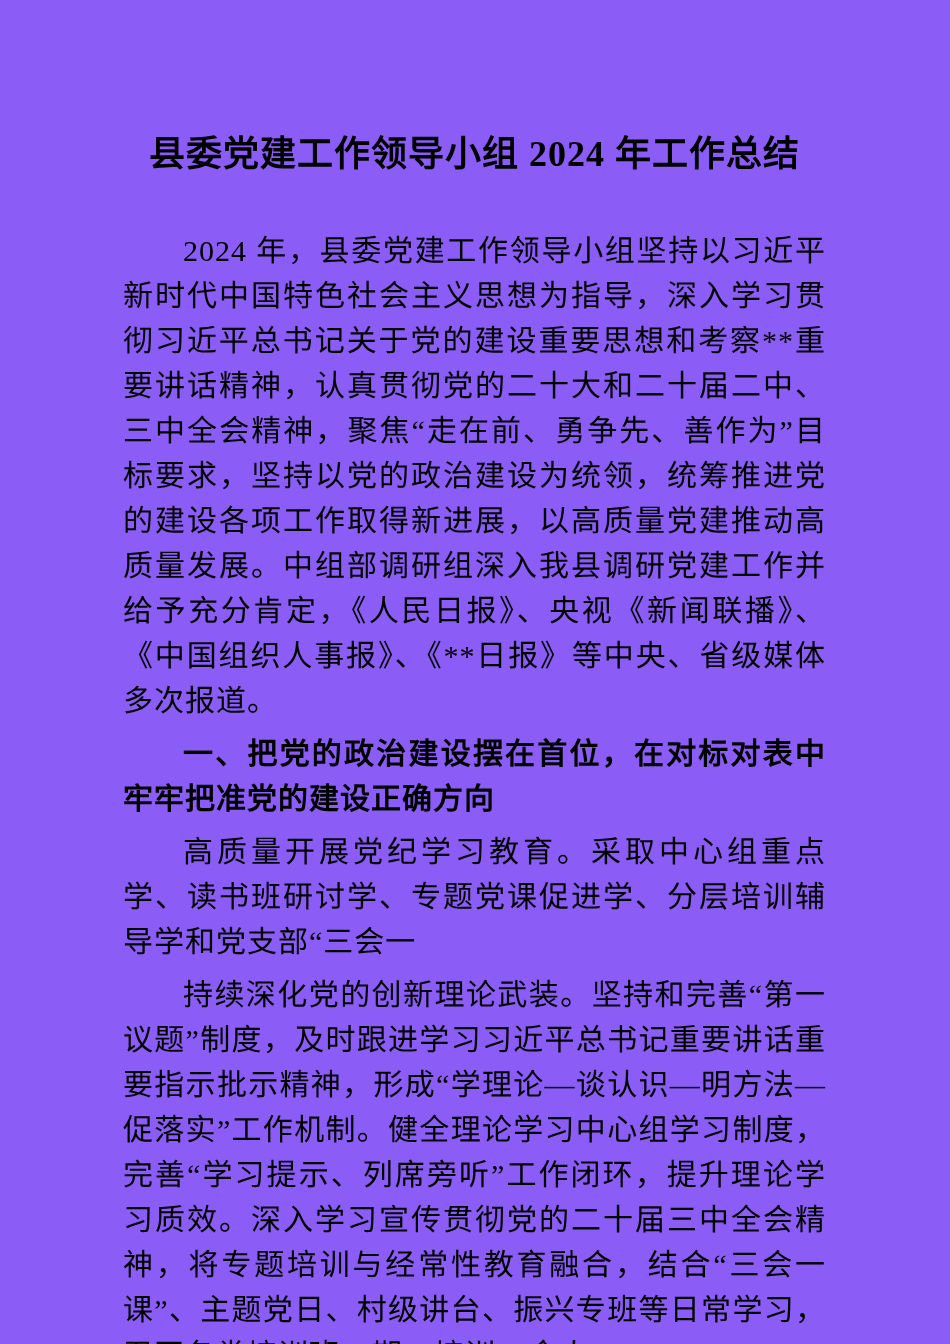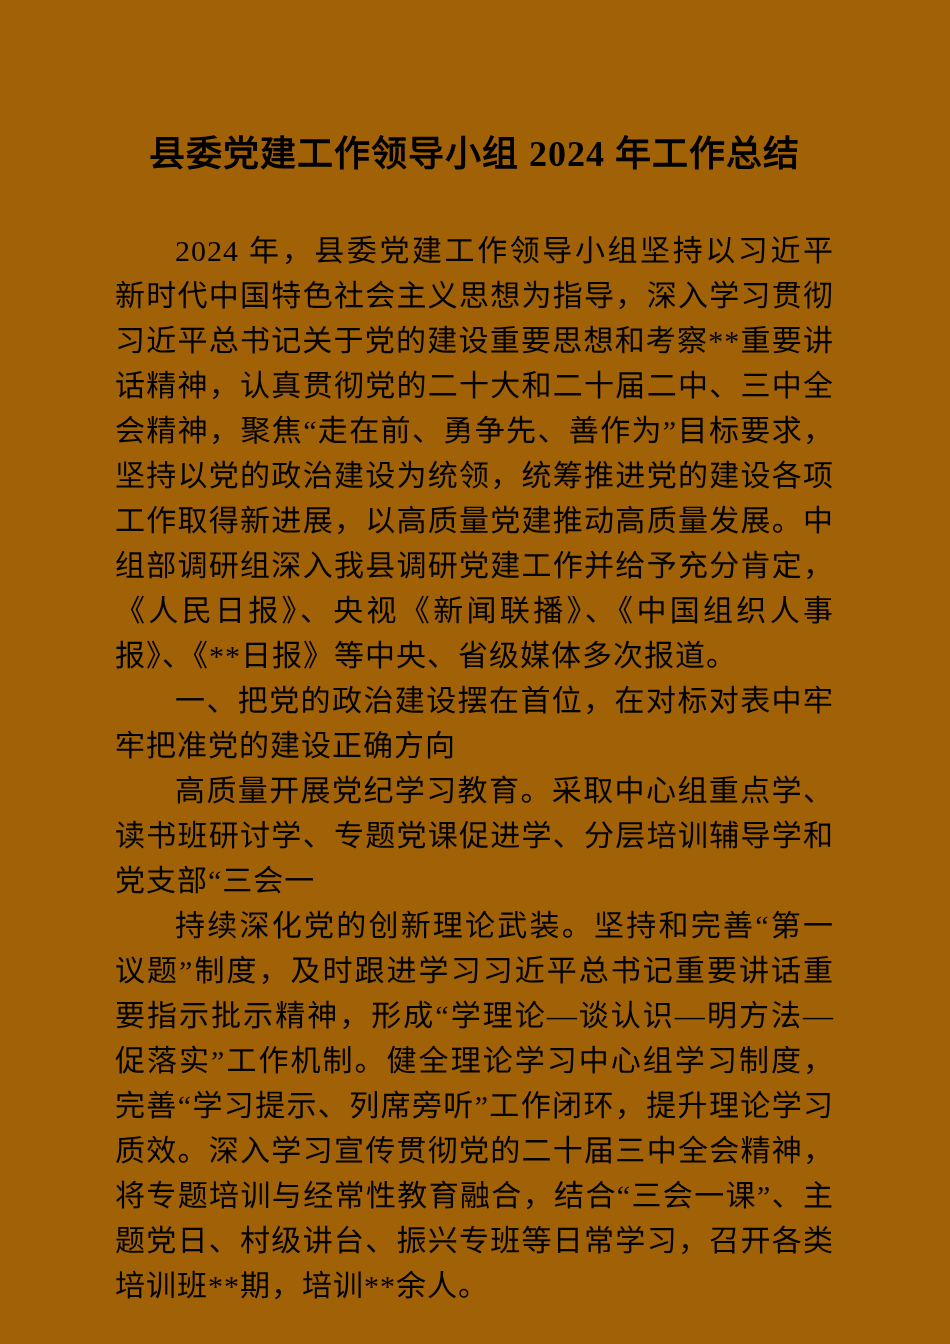--- a/index.html
+++ b/index.html
@@ -5,54 +5,54 @@
   html, body {
     margin: 0;
     padding: 0;
     background: #ffffff;
   }
   .page {
     position: relative;
     width: 950px;
     height: 1344px;
     margin: 0 auto;
-    background: #a16207;
+    background: #8b5cf6;
     box-sizing: border-box;
     padding: 128px 116px 0 115px;
     overflow: hidden;
     color: #000000;
     font-family: "Liberation Serif", serif;
   }
   .doc-title {
     margin: 0 0 48px 0;
     font-family: "Liberation Serif", serif;
     font-weight: bold;
     font-size: 36px;
     line-height: 1.45;
     letter-spacing: 1px;
     text-align: center;
     color: #000000;
   }
   .doc-body p {
-    margin: 0;
+    margin: 8px;
     font-size: 30px;
     line-height: 45px;
     letter-spacing: 1px;
     text-align: justify;
     text-justify: inter-character;
     text-indent: 2em;
     color: #000000;
   }
   .doc-body p.body-para {
     font-family: "Liberation Serif", serif;
     font-weight: normal;
   }
   .doc-body p.heading {
     font-family: "Liberation Sans", sans-serif;
-    font-weight: normal;
+    font-weight: bold;
   }
 </style>
 </head>
 <body>
 
 <div class="page">
   <h1 class="doc-title">县委党建工作领导小组 2024 年工作总结</h1>
   <div class="doc-body">
       <p class="body-para">2024 年，县委党建工作领导小组坚持以习近平新时代中国特色社会主义思想为指导，深入学习贯彻习近平总书记关于党的建设重要思想和考察**重要讲话精神，认真贯彻党的二十大和二十届二中、三中全会精神，聚焦“走在前、勇争先、善作为”目标要求，坚持以党的政治建设为统领，统筹推进党的建设各项工作取得新进展，以高质量党建推动高质量发展。中组部调研组深入我县调研党建工作并给予充分肯定，《人民日报》、央视《新闻联播》、《中国组织人事报》、《**日报》等中央、省级媒体多次报道。</p>
       <p class="heading">一、把党的政治建设摆在首位，在对标对表中牢牢把准党的建设正确方向</p>

